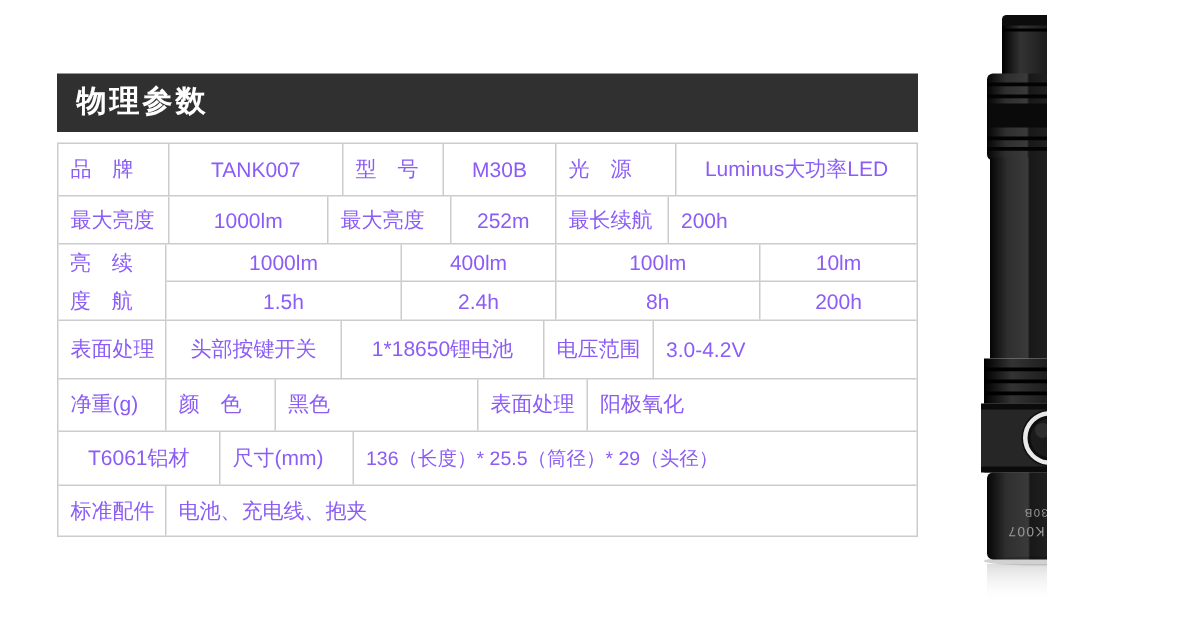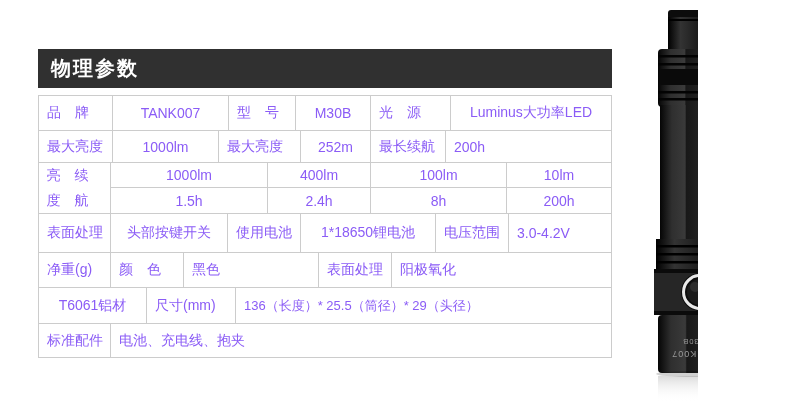--- a/index.html
+++ b/index.html
@@ -95,21 +95,20 @@
         <div class="gcell">1.5h</div>
         <div class="gcell">2.4h</div>
         <div class="gcell">8h</div>
         <div class="gcell glast">200h</div>
       </div>
     </div>
 
     <div class="row r6">
       <div class="cell" style="width:72px">表面处理</div>
       <div class="cell ctr" style="width:117px">头部按键开关</div>
-      <div class="cell" style="width:73px">使用电池</div>
       <div class="cell ctr" style="width:135px">1*18650锂电池</div>
       <div class="cell" style="width:73px">电压范围</div>
       <div class="cell fill">3.0-4.2V</div>
     </div>
 
     <div class="row r7">
       <div class="cell" style="width:72px">净重(g)</div>
       <div class="cell" style="width:73px">颜　色</div>
       <div class="cell" style="width:135px">黑色</div>
       <div class="cell" style="width:73px">表面处理</div>

